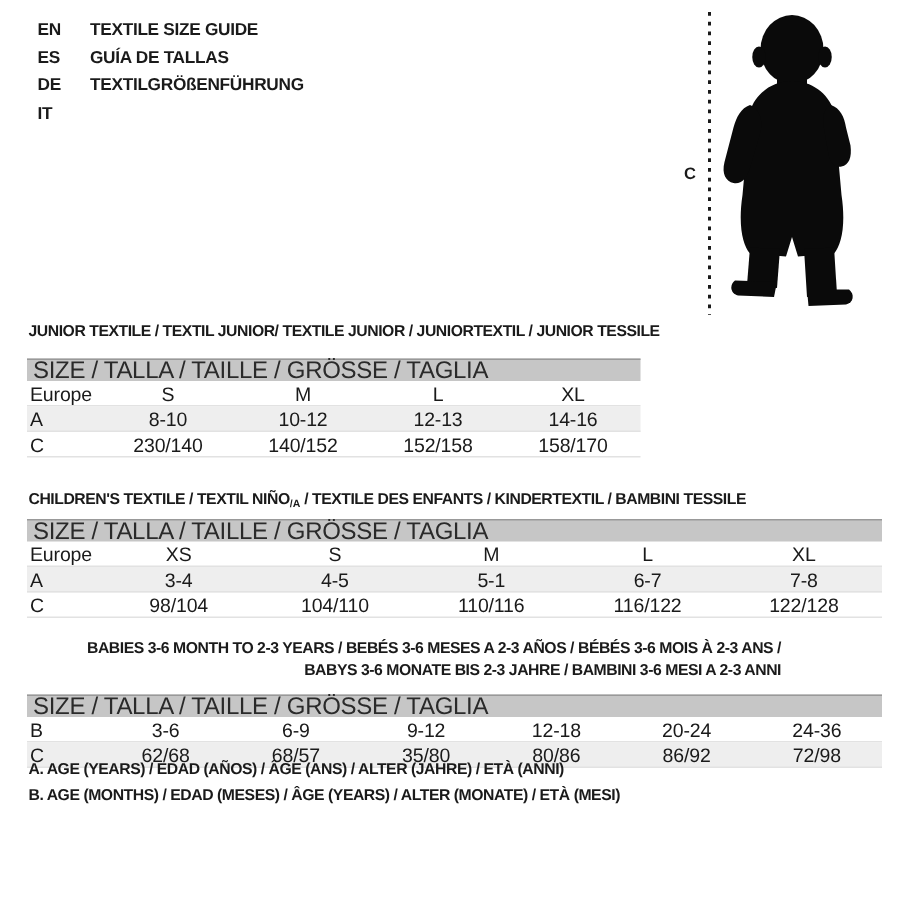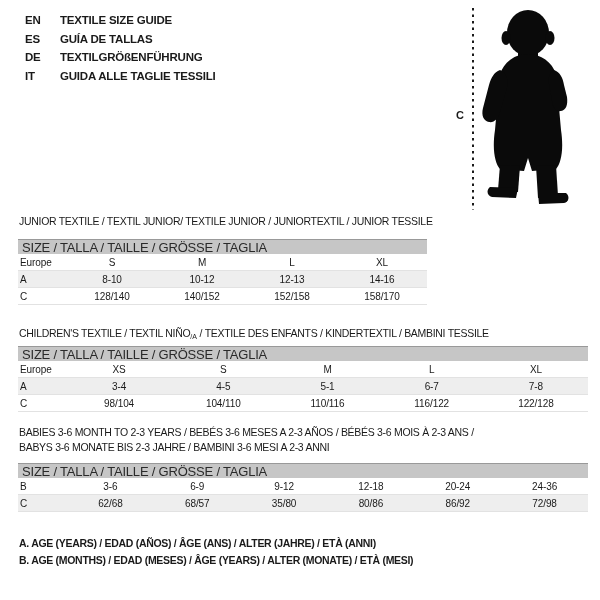--- a/index.html
+++ b/index.html
@@ -14,44 +14,44 @@
   .lang-header{position:absolute;left:25px;top:11px;}
   .lang-row{display:flex;height:18.5px;align-items:center;
     font-weight:700;font-size:11.5px;letter-spacing:-0.2px;white-space:nowrap;}
   .lang-code{width:35px;}
 
   
   .figure{position:absolute;left:440px;top:0;width:160px;height:215px;}
   .figure svg{display:block;}
 
   
-  .section-title{position:absolute;left:19px;font-size:10.5px;font-weight:400;
-    letter-spacing:-0.3px;white-space:nowrap;line-height:13px;}
+  .section-title{position:absolute;left:19px;font-size:10.5px;font-weight:700;
+    letter-spacing:-0.3px;white-space:nowrap;line-height:13px;text-align:right;}
   .section-title .subscript{font-size:7px;vertical-align:-2px;letter-spacing:0;}
 
   
   .size-table{position:absolute;left:18px;}
   .size-bar{height:15px;background:#c6c6c6;border-top:1px solid #999999;
-    font-size:13px;line-height:15px;padding-left:4px;color:#2a2a2a;
+    font-size:16px;line-height:15px;padding-left:4px;color:#2a2a2a;
     letter-spacing:-0.2px;white-space:nowrap;box-sizing:border-box;}
-  .trow{display:flex;height:16px;align-items:center;font-size:10px;
+  .trow{display:flex;height:16px;align-items:center;font-size:13px;
     border-bottom:1px solid #e2e2e2;letter-spacing:-0.1px;}
   .trow.shaded{background:#eeeeee;}
   .trow .lbl{width:47px;padding-left:2px;flex:0 0 auto;}
   .trow .cell{flex:1 1 0;text-align:center;}
 
   #table1{top:239px;width:409px;}
   #table2{top:346px;width:570px;}
   #table3{top:463px;width:570px;}
   #t1-title{top:215px;}
   #t2-title{top:327px;}
-  #t3-title{top:425px;line-height:15px;}
+  #t3-title{top:425px;line-height:15px;margin-left:39px;}
 
   
-  .footnotes{position:absolute;left:19px;top:534px;}
+  .footnotes{position:absolute;left:19px;top:504px;}
   .footnote{height:17.5px;font-size:10.5px;font-weight:700;
     letter-spacing:-0.3px;white-space:nowrap;display:flex;align-items:center;}
 </style>
 </head>
 <body>
 
 <div class="page abs" style="left:0;top:0;width:600px;height:600px;">
 
   <div class="lang-header">
     <div class="lang-row">
@@ -61,21 +61,20 @@
     <div class="lang-row">
       <span class="lang-code">ES</span>
       <span class="lang-title">GUÍA DE TALLAS</span>
     </div>
     <div class="lang-row">
       <span class="lang-code">DE</span>
       <span class="lang-title">TEXTILGRÖßENFÜHRUNG</span>
     </div>
     <div class="lang-row">
       <span class="lang-code">IT</span>
-      <span class="lang-title">GUIDA ALLE TAGLIE TESSILI</span>
     </div>
   </div>
 
   <div class="figure">
     <svg width="160" height="215" viewBox="0 0 160 215">
       <line x1="33" y1="8" x2="33" y2="210" stroke="#1a1a1a" stroke-width="2" stroke-dasharray="2.5 4"></line>
       <text x="16" y="119" font-size="11" font-weight="bold" fill="#1a1a1a">C</text>
       <g fill="#0a0a0a">
         <ellipse cx="88" cy="33" rx="21" ry="23"></ellipse>
         <ellipse cx="66" cy="38" rx="4.5" ry="7"></ellipse>
@@ -104,21 +103,21 @@
     </div>
     <div class="trow shaded">
       <span class="lbl">A</span>
       <span class="cell">8-10</span>
       <span class="cell">10-12</span>
       <span class="cell">12-13</span>
       <span class="cell">14-16</span>
     </div>
     <div class="trow">
       <span class="lbl">C</span>
-      <span class="cell">128/140</span>
+      <span class="cell">230/140</span>
       <span class="cell">140/152</span>
       <span class="cell">152/158</span>
       <span class="cell">158/170</span>
     </div>
   </div>
 
   <div id="t2-title" class="section-title">
     <span>CHILDREN'S TEXTILE / TEXTIL NIÑO</span><span class="subscript">/A</span><span> / TEXTILE DES ENFANTS / KINDERTEXTIL / BAMBINI TESSILE</span>
   </div>
   <div id="table2" class="size-table">

